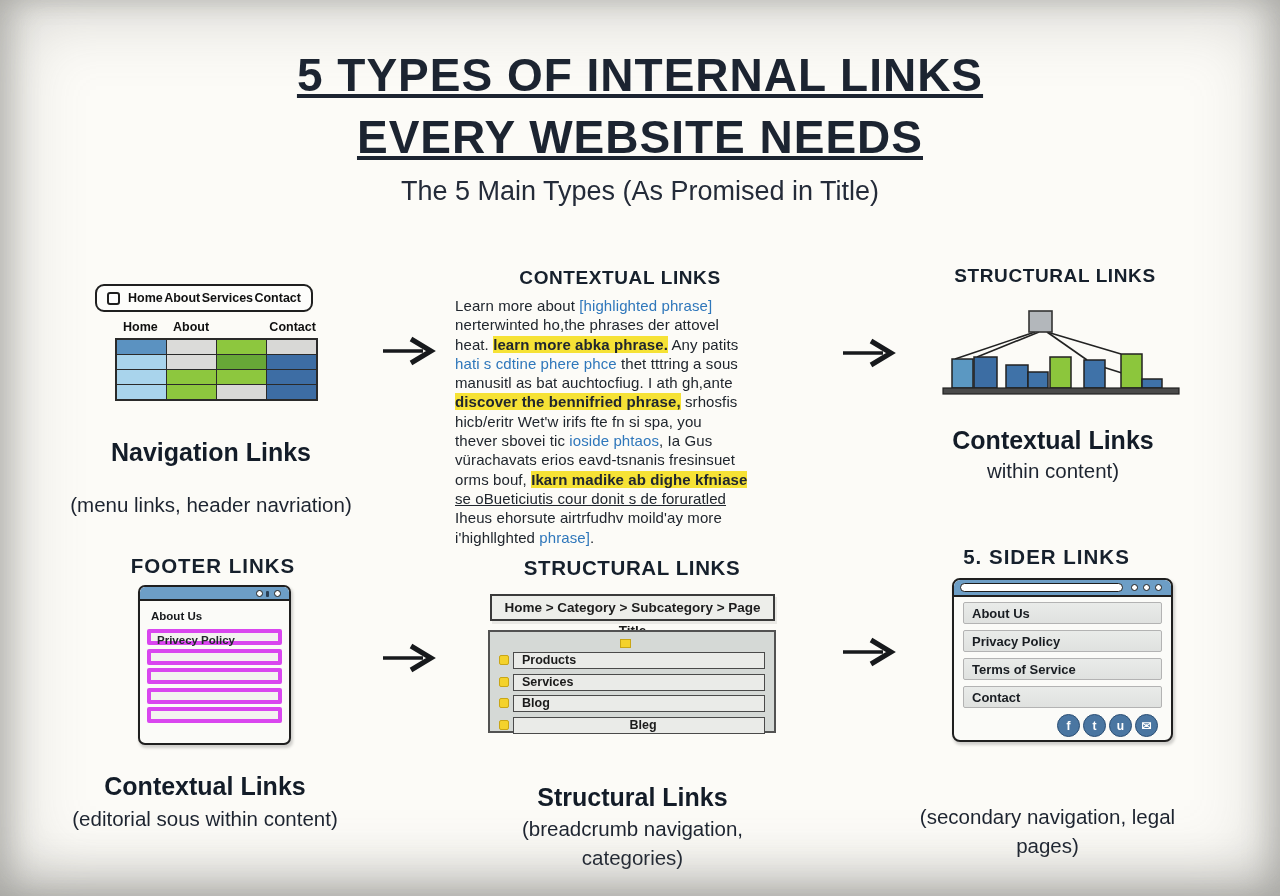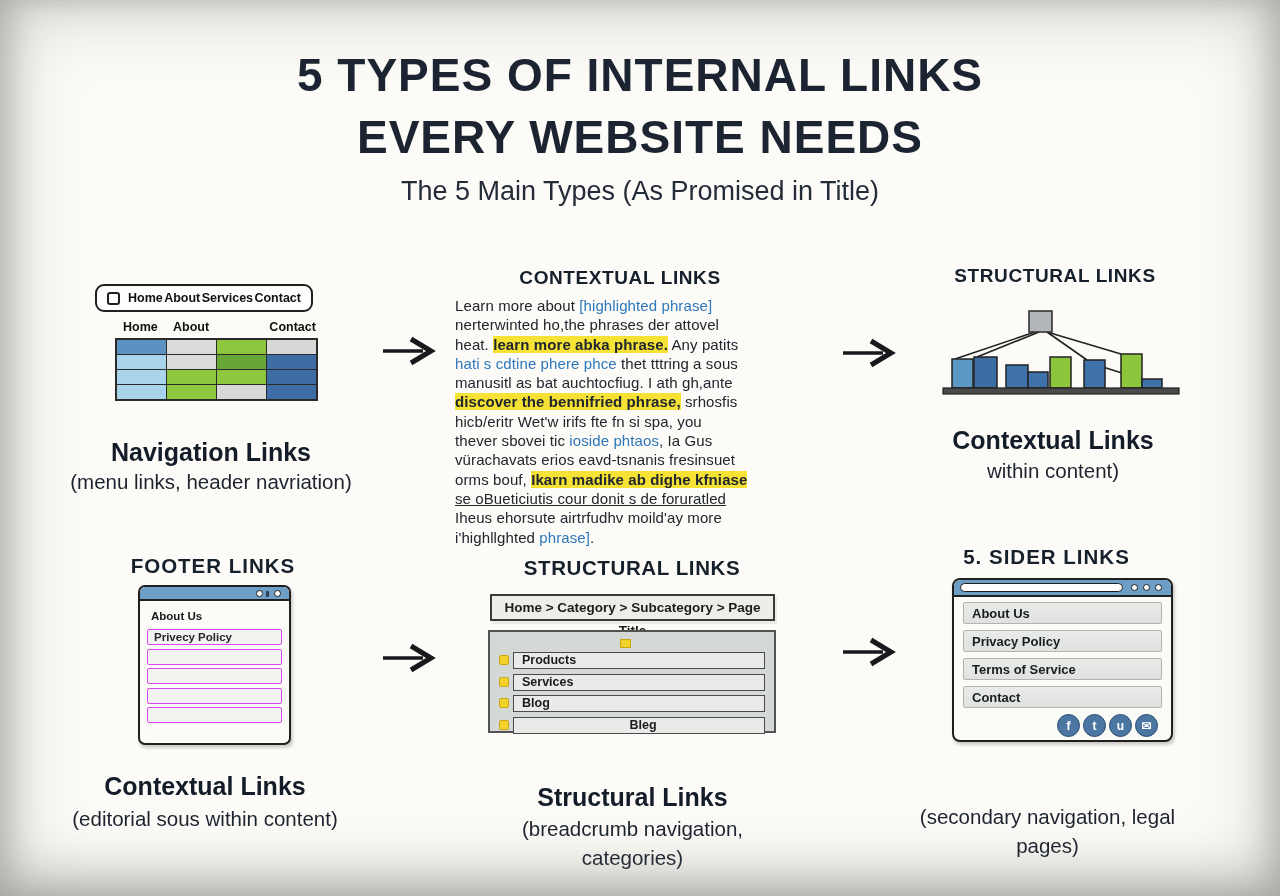--- a/index.html
+++ b/index.html
@@ -4,21 +4,21 @@
 <style>
   * { margin:0; padding:0; box-sizing:border-box; }
   html,body { width:1280px; height:896px; }
   body { font-family:"Liberation Sans", sans-serif; background:#e8e6e1; }
   .canvas { position:relative; width:1280px; height:896px; background:#fcfbf7; overflow:hidden; }
   .vignette { position:absolute; inset:0; pointer-events:none;
     box-shadow: inset 0 0 70px 12px rgba(110,110,105,0.30), inset 0 -22px 40px rgba(90,90,85,0.22), inset 14px 0 26px rgba(120,120,115,0.18), inset -14px 0 26px rgba(120,120,115,0.18); }
   .abs { position:absolute; }
 
   
-  .title { left:0; right:0; text-align:center; font-weight:700; font-size:46px; letter-spacing:1px; color:#1c2431; }
+  .title { left:0; right:0; text-align:center; font-weight:700; font-size:46px; letter-spacing:1px; color:#1c2431;text-decoration:underline; }
   .subtitle { left:0; right:0; text-align:center; font-weight:400; font-size:27px; color:#242b39; }
 
   
   .sec-header { text-align:center; font-weight:700; font-size:19px; letter-spacing:0.6px; color:#16202c; }
   .sec-header.big { font-size:20.5px; }
   .cap { text-align:center; font-weight:700; font-size:25px; color:#131c28; }
   .capsub { text-align:center; font-weight:400; font-size:20.5px; line-height:29px; color:#1d2430; }
 
   
   .arrow svg { display:block; }
@@ -44,21 +44,21 @@
   .titlebar { background:#6d9ec6; border-bottom:2px solid #1f1f1f; position:relative; }
   .tb-circle { position:absolute; width:7px; height:7px; border-radius:50%; background:#fff; border:1.5px solid #1f1f1f; }
   .tb-mark { position:absolute; width:3px; height:6px; background:#2a3f55; border-radius:1px; }
   .tb-pill { position:absolute; background:#fff; border:1.5px solid #1f1f1f; border-radius:5px; }
 
   
   .fl-window { left:138px; top:585px; width:153px; height:160px; border-radius:7px; }
   .fl-titlebar { height:14px; border-top-left-radius:5px; border-top-right-radius:5px; }
   .fl-label { margin:9px 0 7px 11px; font-size:11.5px; font-weight:700; color:#16181b; }
   .fl-rows { padding:0 7px; }
-  .fl-row { height:16px; margin-bottom:3.5px; background:#f3f3f0; border:1px solid #d946ef; border-radius:2px; font-size:11.5px; font-weight:700; line-height:14px; padding-left:6px; color:#23272c; }
+  .fl-row { height:16px; margin-bottom:3.5px; background:#f3f3f0; border:4px solid #d946ef; border-radius:2px; font-size:11.5px; font-weight:700; line-height:14px; padding-left:6px; color:#23272c; }
 
   
   .bc-bar { left:490px; top:594px; width:285px; height:27px; background:#edeeea; border:2px solid #3a3a3a; font-size:13.5px; font-weight:700; text-align:center; line-height:23px; color:#1c1c1c; box-shadow:2px 3px 0 rgba(0,0,0,0.07); }
   .bc-panel { left:488px; top:630px; width:288px; height:103px; background:#d5d9d6; border:2px solid #525252; }
   .bc-topsq { position:absolute; left:130px; top:7px; width:11px; height:9px; background:#f4d22c; border:1px solid #c9a616; }
   .bc-row { position:absolute; left:23px; width:252px; height:17px; background:#eaebe8; border:1.5px solid #4a4a4a; font-size:12.5px; font-weight:700; line-height:14px; padding-left:8px; color:#1b1b1b; }
   .bc-bullet { position:absolute; left:9px; width:10px; height:10px; background:#f4d22c; border:1px solid #c9a616; border-radius:2px; }
 
   
   .sb-window { left:952px; top:578px; width:221px; height:164px; border-radius:8px; }
@@ -104,21 +104,21 @@
       <div style="background: rgb(169, 212, 236);"></div>
       <div style="background: rgb(141, 199, 62);"></div>
       <div style="background: rgb(141, 199, 62);"></div>
       <div style="background: rgb(61, 109, 164);"></div>
       <div style="background: rgb(169, 212, 236);"></div>
       <div style="background: rgb(141, 199, 62);"></div>
       <div style="background: rgb(216, 216, 214);"></div>
       <div style="background: rgb(61, 109, 164);"></div>
     </div>
   <div class="abs cap" style="left:40px; top:438px; width:342px;">Navigation Links</div>
-  <div class="abs capsub" style="left:40px; top:467px; width:342px;">(menu links, header navriation)</div>
+  <div class="abs capsub" style="left:40px; top:490px; width:342px;">(menu links, header navriation)</div>
 
   <div class="abs arrow" style="left:381px; top:336px;">
     <svg width="58" height="30" viewBox="0 0 58 30">
         <line x1="2" y1="15" x2="42" y2="15" stroke="#17191c" stroke-width="3.5"></line>
         <polyline points="30,3 50,15 30,27" fill="none" stroke="#17191c" stroke-width="5"></polyline>
       </svg>
   </div>
   <div class="abs arrow" style="left:841px; top:338px;">
     <svg width="58" height="30" viewBox="0 0 58 30">
         <line x1="2" y1="15" x2="42" y2="15" stroke="#17191c" stroke-width="3.5"></line>

